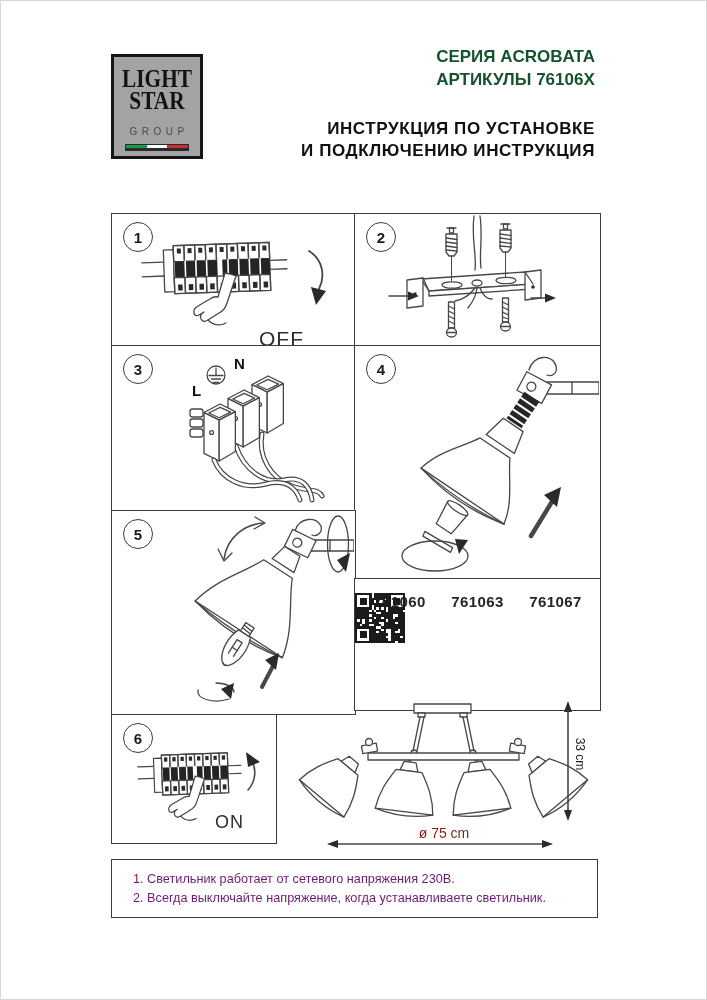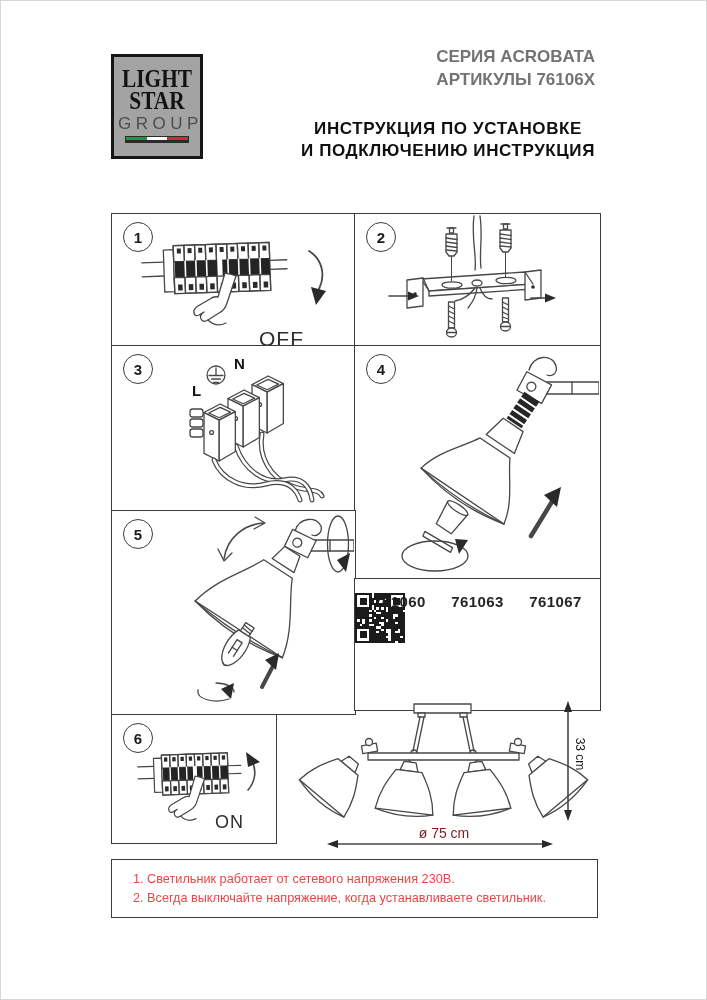--- a/index.html
+++ b/index.html
@@ -15,50 +15,50 @@
   .logo-box {
     left:110px; top:53px; width:92px; height:105px;
     border:3px solid #161616; background:#a3a3a3; text-align:center; padding-top:11px;
   }
   .logo-word {
     font-family:"Liberation Serif", serif; font-weight:bold; font-size:26px;
     line-height:22px; color:#121212; letter-spacing:0px;
     transform:scaleX(.82); transform-origin:center;
   }
   .logo-group {
-    margin-top:5px; font-size:17px; letter-spacing:4.5px; padding-left:4px;
+    margin-top:13px; font-size:10px; letter-spacing:4.5px; padding-left:4px;
     color:#4c4c4c; line-height:14px;
   }
   .logo-flag {
     margin:5px auto 0; width:64px; height:7px; display:flex;
     border:1px solid #2b2b2b; border-bottom:3px solid #2b2b2b;
   }
   .logo-flag span { flex:1; height:100%; }
 
   
   .hdr-series {
-    right:111px; top:44px; text-align:right;
-    font-weight:bold; font-size:17px; line-height:23px; color:#737373;
+    right:111px; top:44px; 
+    font-weight:bold; font-size:17px; line-height:23px; color:#14532d;
   }
   .hdr-title {
-    right:111px; top:117px; text-align:center;
+    right:111px; top:117px; text-align:right;
     font-weight:bold; font-size:17px; line-height:22px; letter-spacing:.6px; color:#101010;
   }
 
   
   .panel { border:1.6px solid #3c3c3c; background:#fff; }
   .p1 { left:110px; top:212px; width:245px; height:133px; }
   .p2 { left:353px; top:212px; width:247px; height:133px; }
   .p3 { left:110px; top:344px; width:245px; height:166px; }
   .p4 { left:353px; top:344px; width:247px; height:234px; }
   .p5 { left:110px; top:509px; width:245px; height:205px; }
   .pqr{ left:353px; top:577px; width:247px; height:133px; }
   .p6 { left:110px; top:713px; width:166px; height:130px; }
   .notes-box { left:110px; top:858px; width:487px; height:59px; border:1.6px solid #3c3c3c; padding:10px 0 0 21px; }
-  .notes-box .note { font-size:12.7px; line-height:19px; color:#ef4444; }
+  .notes-box .note { font-size:12.7px; line-height:19px; color:#701a75; }
 
   .num-circle {
     position:absolute; left:11px; top:8px; width:30px; height:30px;
     border:1.5px solid #3c3c3c; border-radius:50%;
     display:flex; align-items:center; justify-content:center;
     font-weight:bold; font-size:15px; color:#1a1a1a; background:#fff; z-index:2;
   }
   .panel svg, .drawing svg { position:absolute; left:0; top:0; }
   .panel-label { position:absolute; color:#2e2e2e; }
   .lbl-off { left:147px; top:95px; font-size:21px; letter-spacing:1px;margin-top:18px; }

